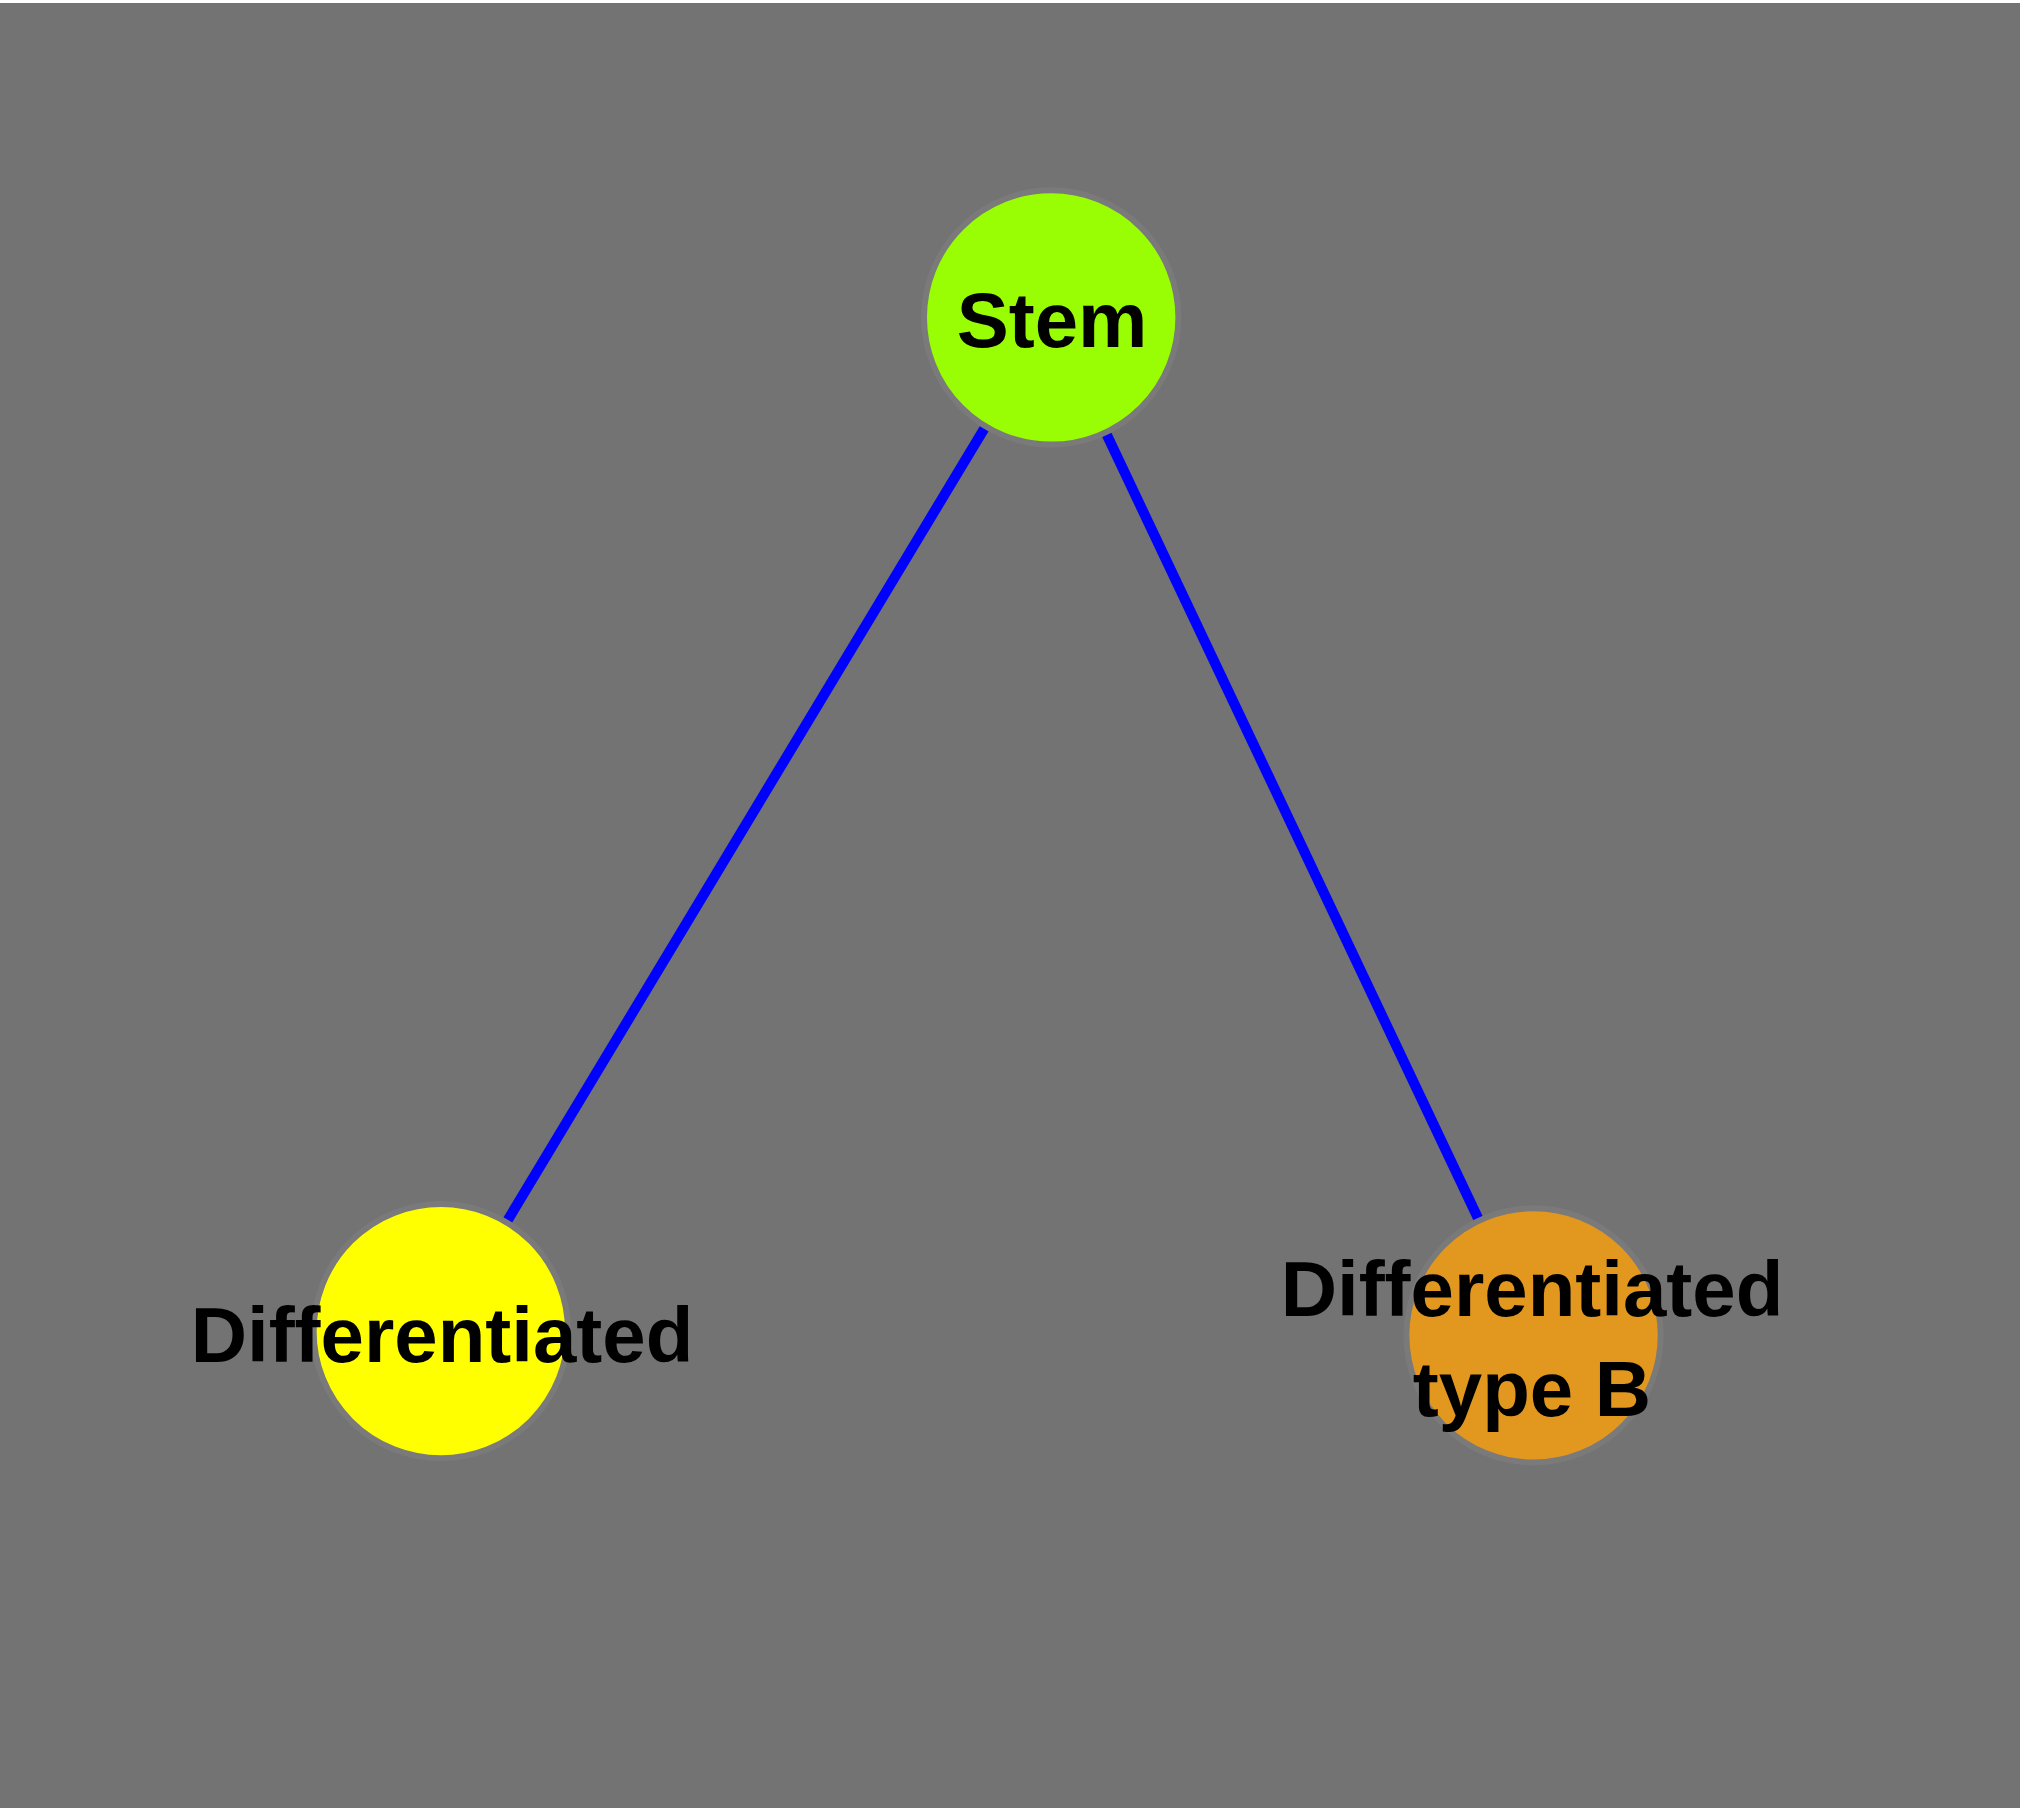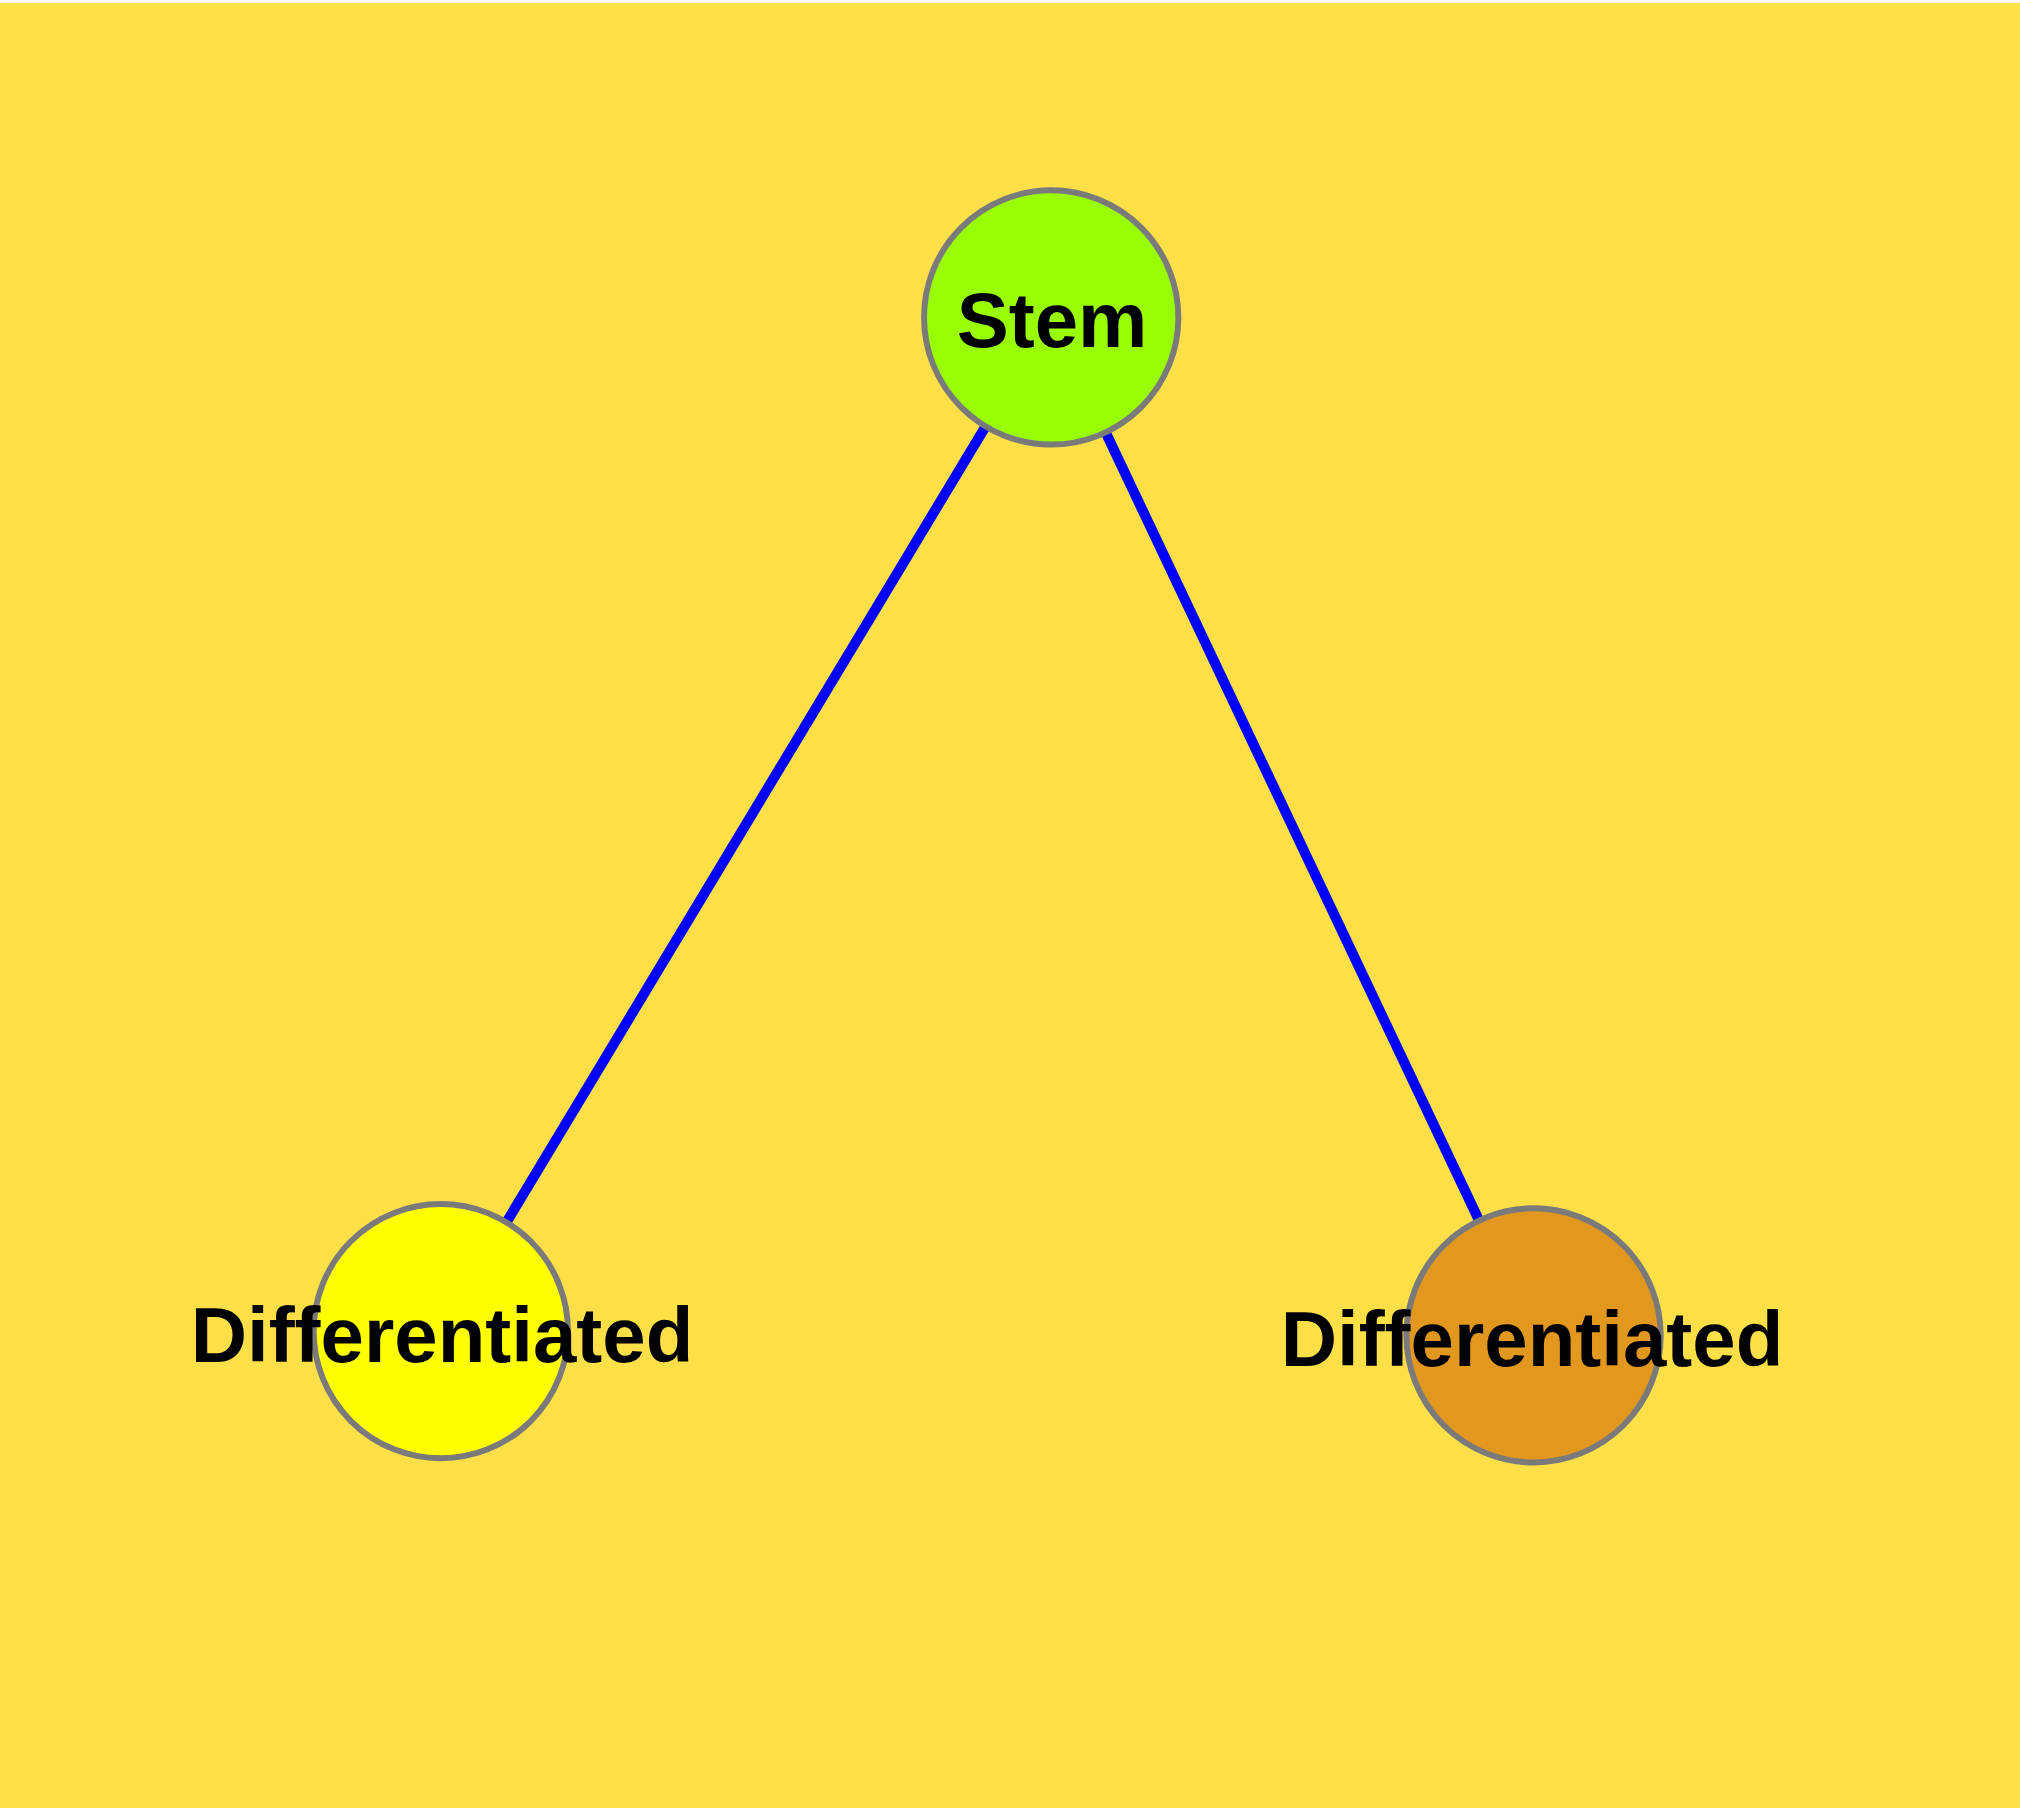--- a/index.html
+++ b/index.html
@@ -42,37 +42,38 @@
     letter-spacing: 0;
   }
   .label-stem  { left: 1052px; top: 317px; }
   .label-a     { left: 442px;  top: 1332px; }
   .label-b     { left: 1532px; top: 1336px; }
 </style>
 </head>
 <body>
 
 <div class="canvas">
-  <div class="panel" style="background:#fde047;">
+  <div class="panel" style="background:#737373;">
 
     <svg class="graph" viewBox="0 0 2384 2130" preserveAspectRatio="none">
 
       <line x1="1240" y1="371" x2="520" y2="1567" stroke-width="12" stroke="#0000FF"></line>
       <line x1="1240" y1="371" x2="1809" y2="1572" stroke-width="12" stroke="#0000FF"></line>
 
       <circle cx="1240" cy="371" r="150" stroke-width="7" fill="#99FE03" stroke="#7a7a7a"></circle>
       <circle cx="520" cy="1567" r="150" stroke-width="7" fill="#FFFF00" stroke="#7a7a7a"></circle>
       <circle cx="1809" cy="1572" r="150" stroke-width="7" fill="#E2971F" stroke="#7a7a7a"></circle>
     </svg>
 
     <div class="node-label label-stem">Stem</div>
 
     <div class="node-label label-a">
       <div>Differentiated</div>
     </div>
 
     <div class="node-label label-b">
       <div>Differentiated</div>
+      <div>type B</div>
     </div>
 
   </div>
 </div>
 
 
 </body></html>

